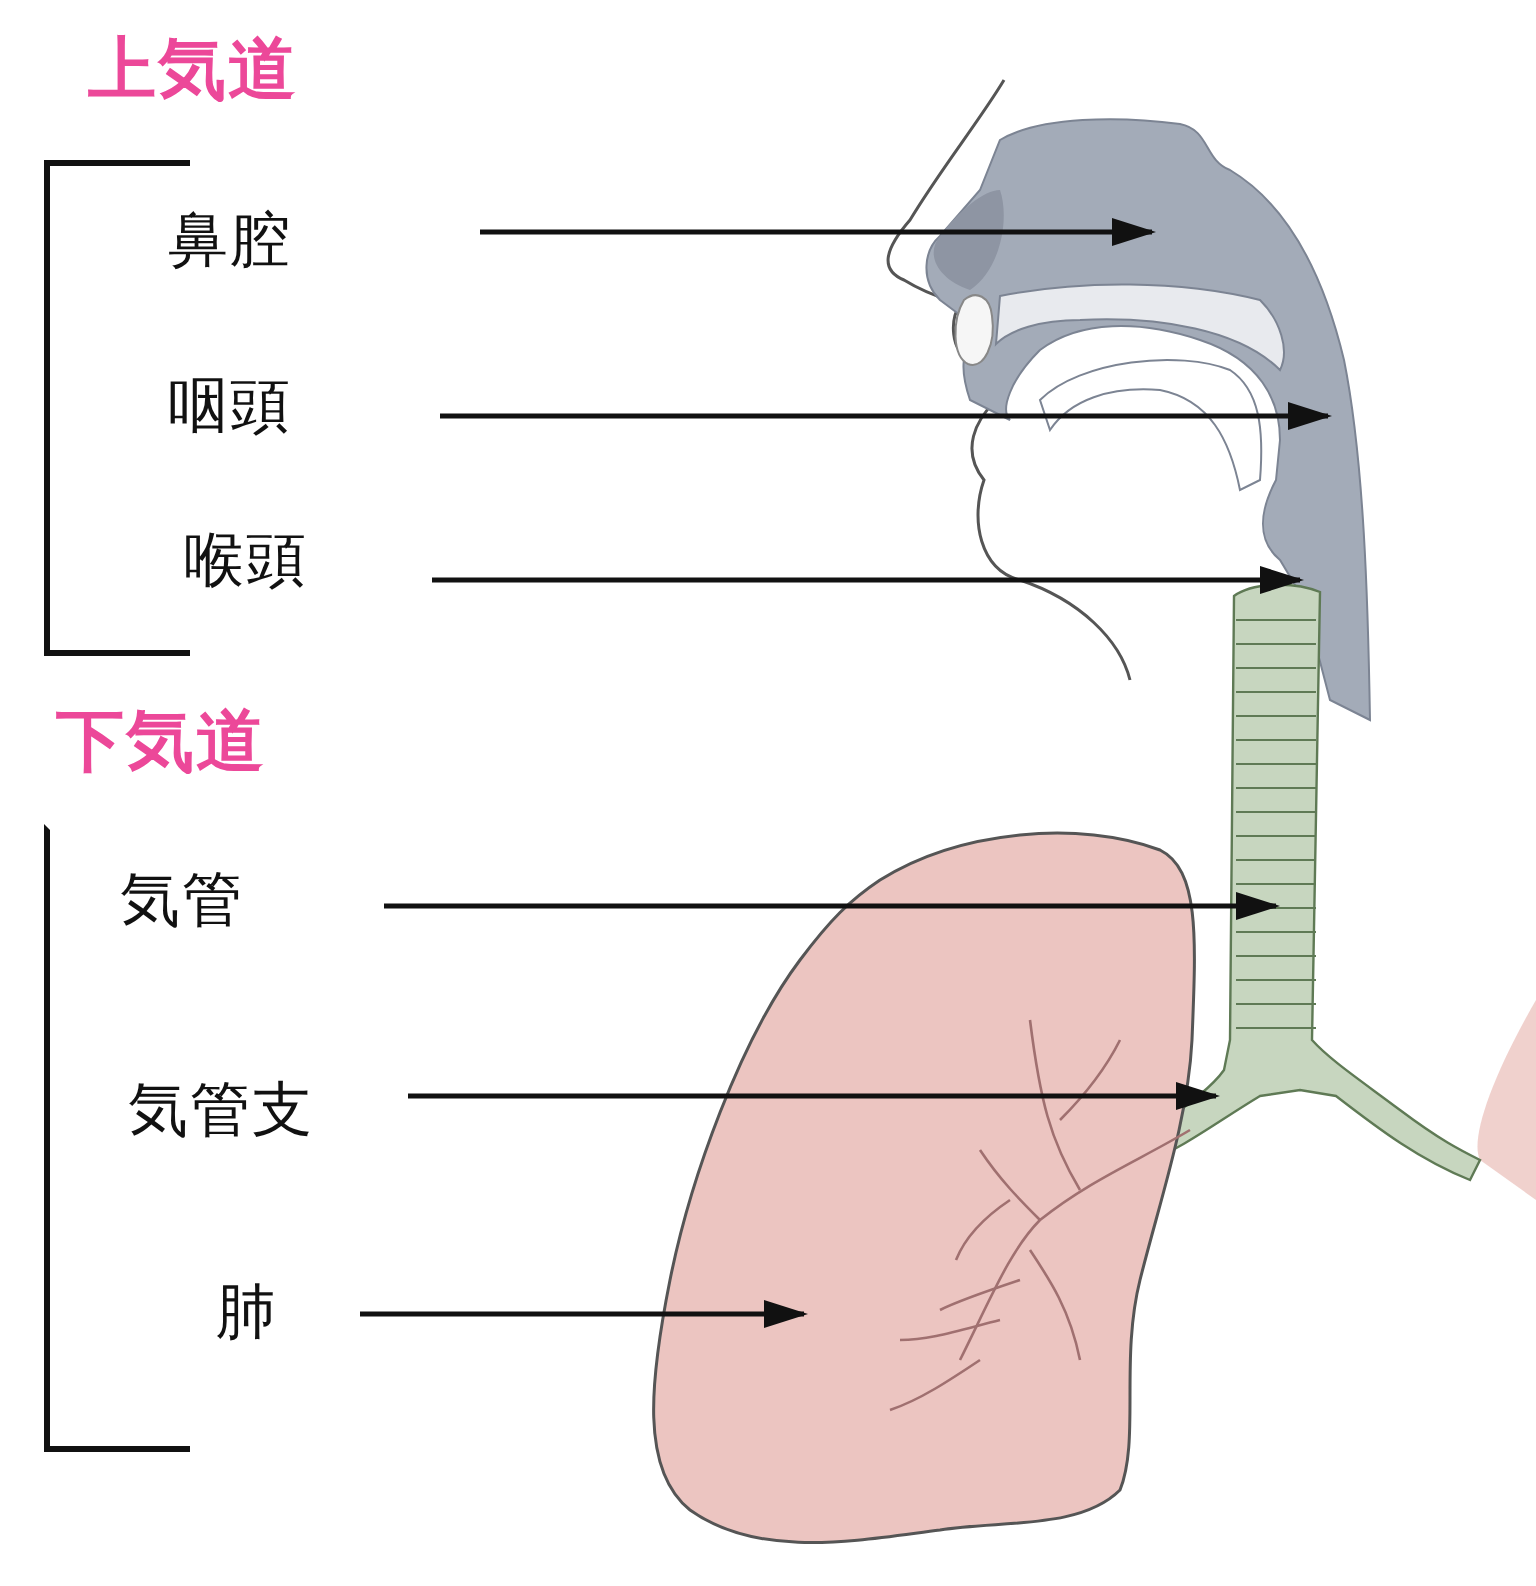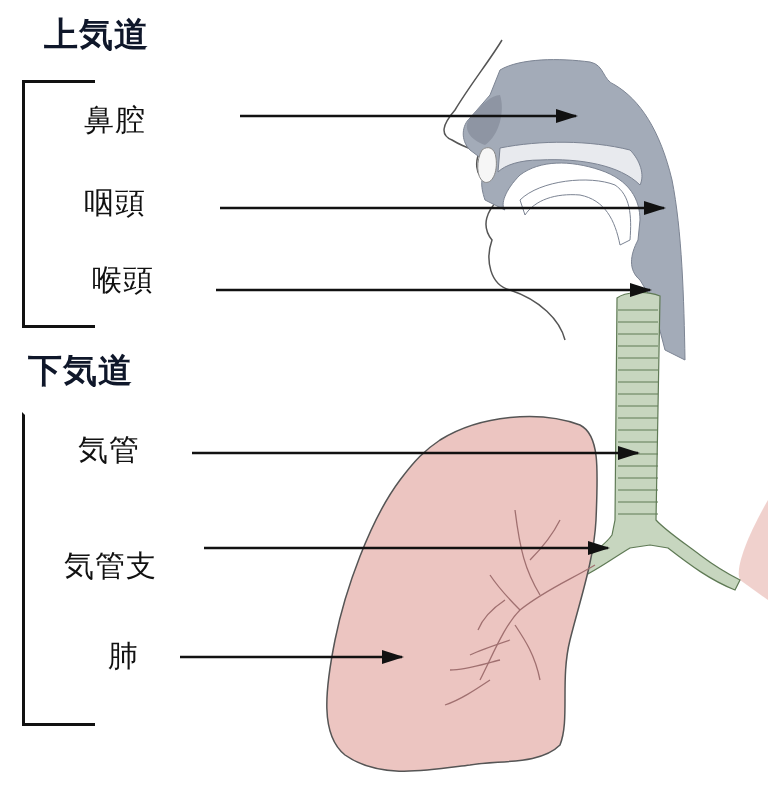--- a/index.html
+++ b/index.html
@@ -1,19 +1,19 @@
 <!DOCTYPE html>
 <html><head>
   <meta charset="utf-8">
   <style>
     html, body { margin: 0; padding: 0; background: #ffffff; }
     body { width: 768px; height: 793px; position: relative; overflow: hidden;
            font-family: "DejaVu Sans", sans-serif; }
     .canvas { position: absolute; left: 0; top: 0; width: 768px; height: 793px; }
-    .heading { position: absolute; font-weight: bold; font-size: 34px; color: #0f172a; letter-spacing: 1px; }
+    .heading { position: absolute; font-weight: bold; font-size: 34px; color: #ec4899; letter-spacing: 1px; }
     .label { position: absolute; font-size: 30px; color: #111; letter-spacing: 1px; }
     .bracket { position: absolute; border-left: 3px solid #111; border-top: 3px solid #111; border-bottom: 3px solid #111; width: 70px; }
   </style>
 </head>
 <body>
 
 <div class="canvas">
   <svg width="768" height="793" viewBox="0 0 768 793" style="position:absolute;left:0;top:0">
     <defs>
       <marker id="ah" markerWidth="10" markerHeight="8" refX="9" refY="4" orient="auto" markerUnits="userSpaceOnUse">
@@ -79,16 +79,16 @@
   </svg>
 
   <div class="heading" style="left:44px;top:12px">上気道</div>
   <div class="bracket" style="left:22px;top:80px;height:242px"></div>
   <div class="label" style="left:84px;top:100px">鼻腔</div>
   <div class="label" style="left:84px;top:183px">咽頭</div>
   <div class="label" style="left:92px;top:260px">喉頭</div>
 
   <div class="heading" style="left:28px;top:348px">下気道</div>
   <div class="bracket" style="left:22px;top:412px;height:308px;border-top-color:transparent"></div>
-  <div class="label" style="left:78px;top:430px">気管</div>
-  <div class="label" style="left:64px;top:546px">気管支</div>
+  <div class="label" style="left:60px;top:430px">気管</div>
+  <div class="label" style="left:64px;top:535px">気管支</div>
   <div class="label" style="left:108px;top:636px">肺</div>
 </div>
 
 </body></html>

